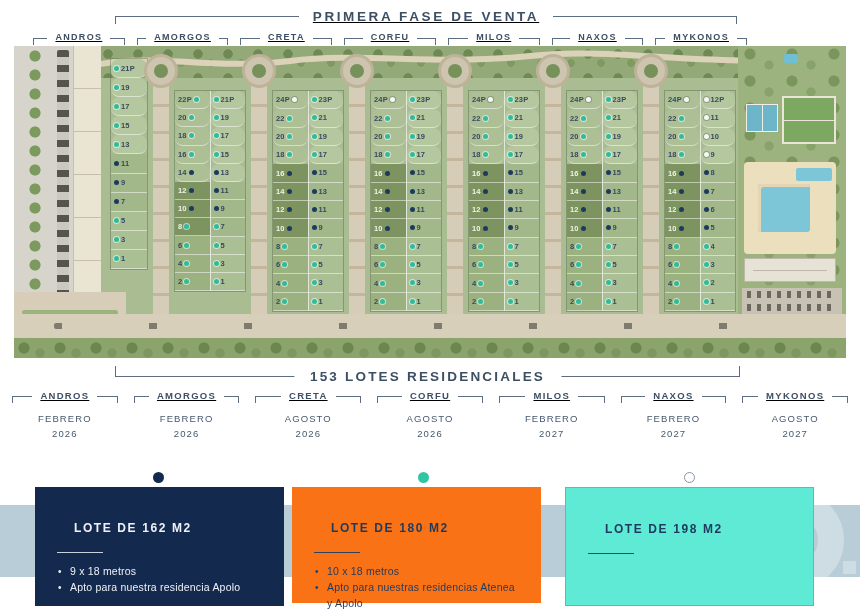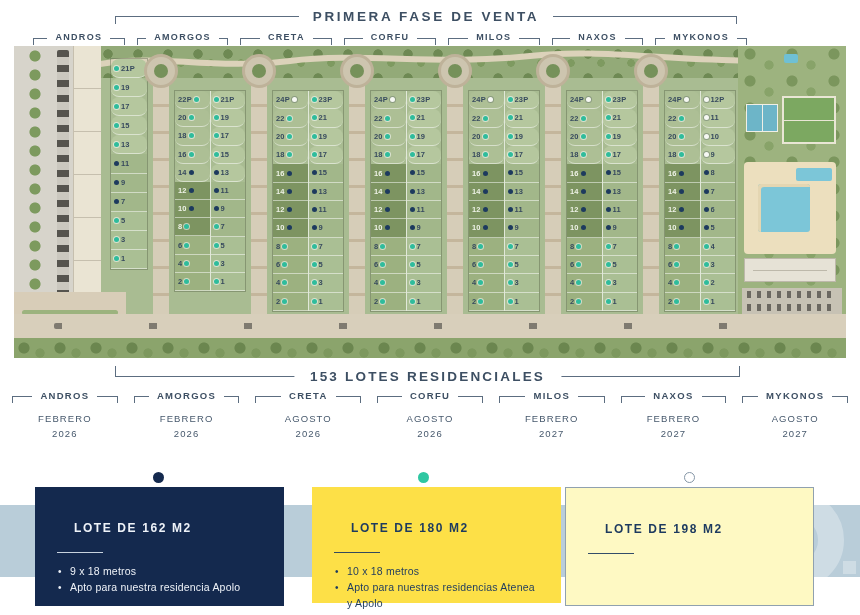--- a/index.html
+++ b/index.html
@@ -1,20 +1,20 @@
 <!DOCTYPE html>
 <html><head>
 <meta charset="utf-8">
 <style>
   html,body{margin:0;padding:0;background:#ffffff;}
   body{font-family:"Liberation Sans", sans-serif; -webkit-font-smoothing:antialiased;}
   #page{position:relative;width:860px;height:615px;background:#fff;overflow:hidden;}
 
   
-  .bracket-down{border:1.4px solid #5c6d80;border-bottom:none;height:8px;box-sizing:border-box;}
+  .bracket-down{border:1.4px solid #5c6d80;border-bottom:none;height:8px;box-sizing:border-box;text-decoration:underline;}
   .bracket-down .lbl{display:block;width:max-content;margin:-8px auto 0;background:#fff;padding:0 14px;
     color:#3d4f63;white-space:nowrap;}
   .bracket-up{position:absolute;border:1.4px solid #5c6d80;border-top:none;height:11px;box-sizing:border-box;}
   .bracket-up .lbl{position:absolute;left:50%;bottom:0;transform:translate(-50%,50%);background:#fff;
     padding:0 16px;color:#3d4f63;white-space:nowrap;}
 
   .title-bracket{position:absolute;left:115px;width:622px;top:16px;}
   .title-bracket .lbl{font-size:13.5px;letter-spacing:2.6px;font-weight:600;}
 
   .blocks-row{position:absolute;left:33px;width:714px;top:38px;display:flex;gap:12px;}
@@ -55,21 +55,21 @@
 
   .lots{position:absolute;left:96px;top:0;width:628px;height:314px;display:flex;}
   .strip{display:flex;box-sizing:border-box;border:1px solid rgba(90,105,75,.45);flex:none;}
   .s-a{width:38px;margin-top:12px;height:212px;}
   .s-b{width:72px;margin-top:44px;height:202px;}
   .s-c{width:72px;margin-top:44px;height:222px;}
   .col{flex:1;display:flex;flex-direction:column;min-width:0;}
   .col + .col{border-left:1px solid rgba(255,255,255,.65);}
   .lot{flex:1;display:flex;align-items:center;gap:2px;padding:0 3px;font-size:7.5px;font-weight:600;
     border-bottom:1px solid rgba(255,255,255,.5);letter-spacing:.2px;}
-  .dr{justify-content:center;} .dl{justify-content:flex-start;}
+  .dr{justify-content:flex-end;} .dl{justify-content:flex-start;}
   .sh-l{background:#b5c79e;color:#374a5e;border-radius:8px;}
   .sh-d{background:#a2b78a;color:#374a5e;}
   .sh-m{background:#aabf94;color:#374a5e;}
   .deep .sh-l{background:#adbf95;}
   .deep .sh-d{background:#7d9461;color:#eef2e6;}
   .deep .sh-m{background:#9cb180;}
   .ldot{width:5px;height:5px;border-radius:50%;flex:none;}
   .dot-n{background:#1d3a5e;}
   .dot-t{background:#2fbc9c;box-shadow:0 0 0 1px rgba(255,255,255,.55);}
   .dot-w{background:#f6f8f3;box-shadow:0 0 0 1px rgba(110,125,110,.55);}
@@ -107,22 +107,22 @@
     border:26px solid rgba(255,255,255,.30);box-sizing:border-box;}
   .wm-dot{position:absolute;right:4px;top:56px;width:13px;height:13px;background:rgba(255,255,255,.30);}
 
   .type-dot{position:absolute;top:472px;width:11px;height:11px;border-radius:50%;box-sizing:border-box;}
   .td-1{left:153px;background:#14294e;}
   .td-2{left:418px;background:#2fc7a2;}
   .td-3{left:684px;background:#ffffff;border:1.5px solid #8596a6;}
 
   .card{position:absolute;top:487px;width:249px;height:119px;box-sizing:border-box;padding:17px 20px 0 22px;}
   .card-1{left:35px;background:#14294e;color:#eef2f8;}
-  .card-2{left:312px;background:#fde047;color:#1d3a5f;height:116px;}
-  .card-3{left:565px;background:#fef9c3;border:1px solid #90a1af;color:#1d3a5f;}
+  .card-2{left:292px;background:#f97316;color:#1d3a5f;height:116px;}
+  .card-3{left:565px;background:#5eead4;border:1px solid #90a1af;color:#1d3a5f;}
   .card h3{margin:17px;font-size:12px;letter-spacing:1.6px;font-weight:600;}
   .card .rule{width:46px;height:0;border-top:1.3px solid currentColor;margin:9px 0 11px 0;opacity:.9;}
   .card-1 .rule{border-color:#dbe4ee;}
   .card ul{margin:0;padding:0;list-style:none;}
   .card li{position:relative;font-size:10.5px;line-height:1.5;padding-left:13px;letter-spacing:.2px;}
   .card li::before{content:'\2022';position:absolute;left:1px;top:0;font-size:10px;}
 </style>
 </head>
 <body>
 

